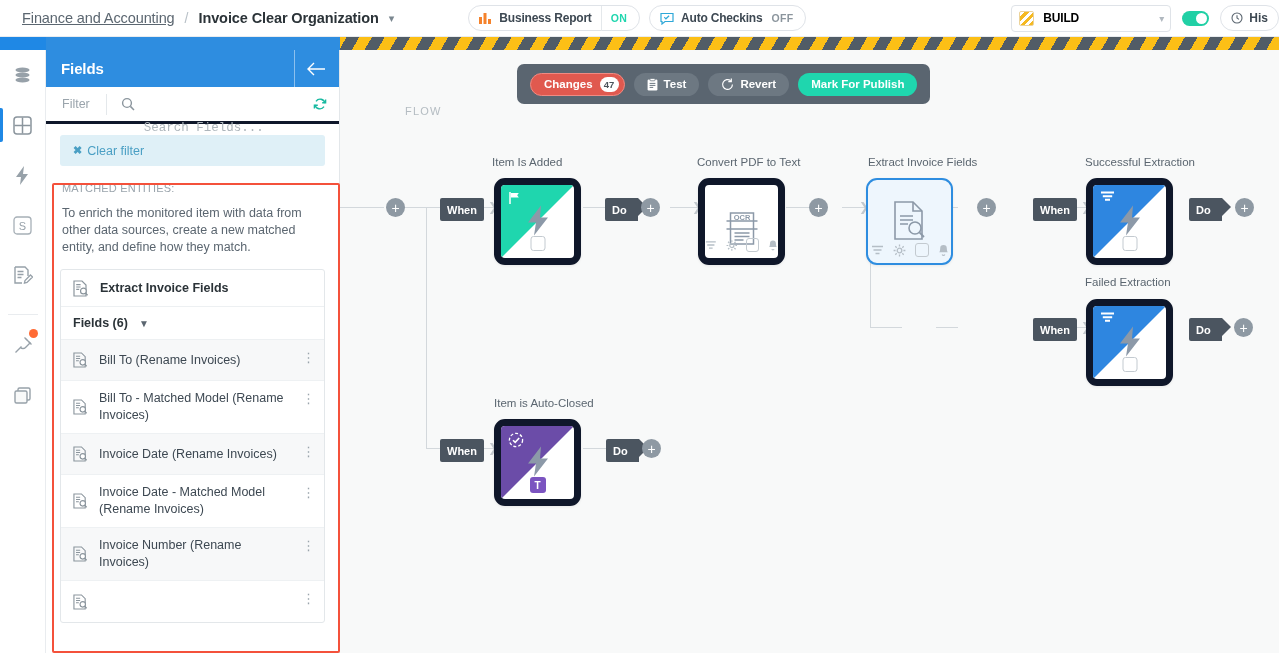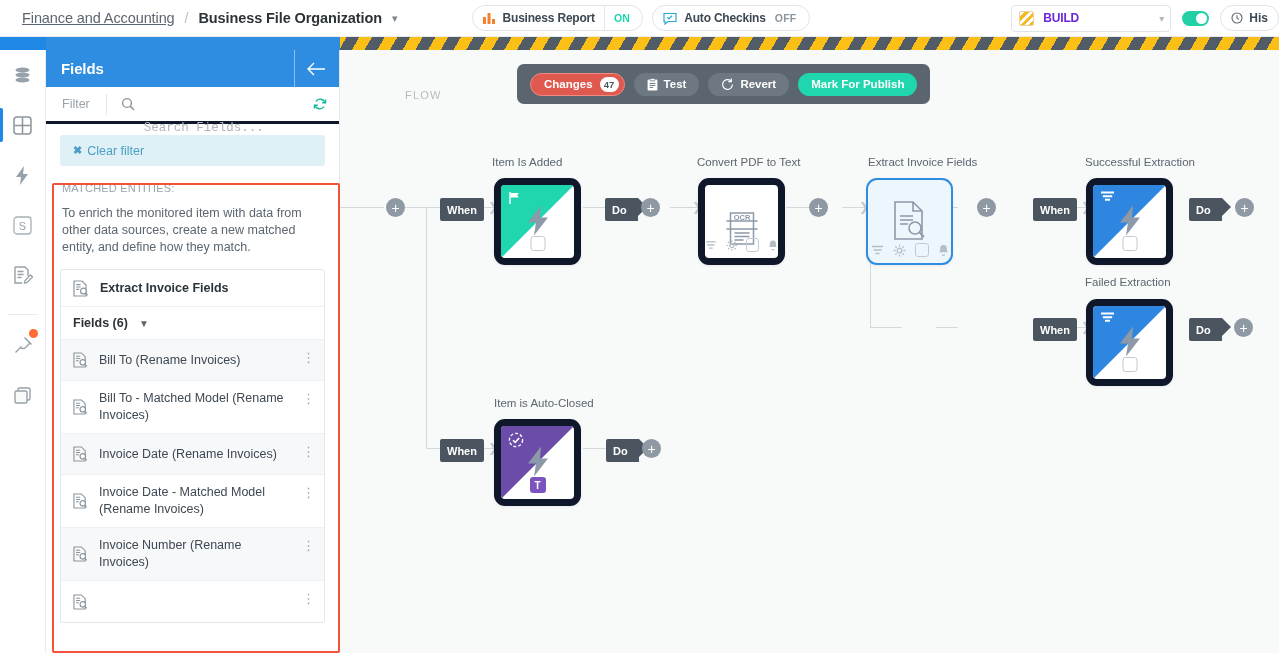--- a/index.html
+++ b/index.html
@@ -48,21 +48,21 @@
   .env-select {
     display: flex; align-items: center; width: 160px; height: 27px;
     border: 1px solid #dfe3e8; border-radius: 4px; background: #fff;
     padding: 0 6px 0 7px;
   }
   .env-swatch {
     width: 15px; height: 15px; border-radius: 2px; margin-right: 9px;
     background: repeating-linear-gradient(-45deg, #f5b921 0 3px, #ffffff 3px 6px);
     border: 1px solid #ecd39a;
   }
-  .env-name { font-size: 12px; font-weight: bold; color: #6d28d9; letter-spacing: -0.2px; }
+  .env-name { font-size: 12px; font-weight: bold; color: #000000; letter-spacing: -0.2px; }
   .env-caret { margin-left: auto; color: #b0b8bf; font-size: 10px; }
   .toggle {
     width: 27px; height: 15px; border-radius: 9px; background: #21d0a5;
     margin: 0 11px; position: relative; flex: none;
   }
   .toggle::after {
     content: ""; position: absolute; right: 2px; top: 2px;
     width: 11px; height: 11px; border-radius: 50%; background: #fff;
   }
   .hist-btn {
@@ -192,21 +192,21 @@
   }
 
   .doc-ico { flex: none; }
 
   
   .canvas {
     position: absolute; top: 50px; left: 340px; width: 939px; height: 603px;
     background: #f8f9f9; overflow: hidden;
   }
   .flow-label {
-    position: absolute; left: 65px; top: 39px; font-size: 11px;
+    position: absolute; left: 65px; top: 55px; font-size: 11px;
     color: #b4bcc2; letter-spacing: 1.2px;
   }
 
   
   .act-bar {
     position: absolute; left: 177px; top: 14px; height: 40px;
     background: #5a6570; border-radius: 7px; display: flex; align-items: center;
     padding: 0 13px; gap: 9px;
   }
   .act-btn {
@@ -282,21 +282,21 @@
   .ln { position: absolute; background: #d3d8dc; }
   .arrowhead { position: absolute; color: #c3c9ce; font-size: 12px; }
 </style>
 </head>
 <body>
 
 <div class="topbar">
   <div class="crumb-wrap">
     <a href="#" class="crumb-parent">Finance and Accounting</a>
     <span class="crumb-sep">/</span>
-    <span class="crumb-current">Business File Organization</span>
+    <span class="crumb-current">Invoice Clear Organization</span>
     <span class="crumb-caret">▾</span>
   </div>
 
   <div style="display:flex;align-items:center;gap:9px;margin-left:74px;">
     <div class="pill">
       <span class="pill-ico">
         <svg width="13" height="12" viewBox="0 0 13 12">
           <rect x="0" y="5" width="3" height="7" fill="#f5822b"></rect>
           <rect x="4.5" y="1" width="3" height="11" fill="#f5822b"></rect>
           <rect x="9" y="7" width="3" height="5" fill="#f5822b"></rect>

